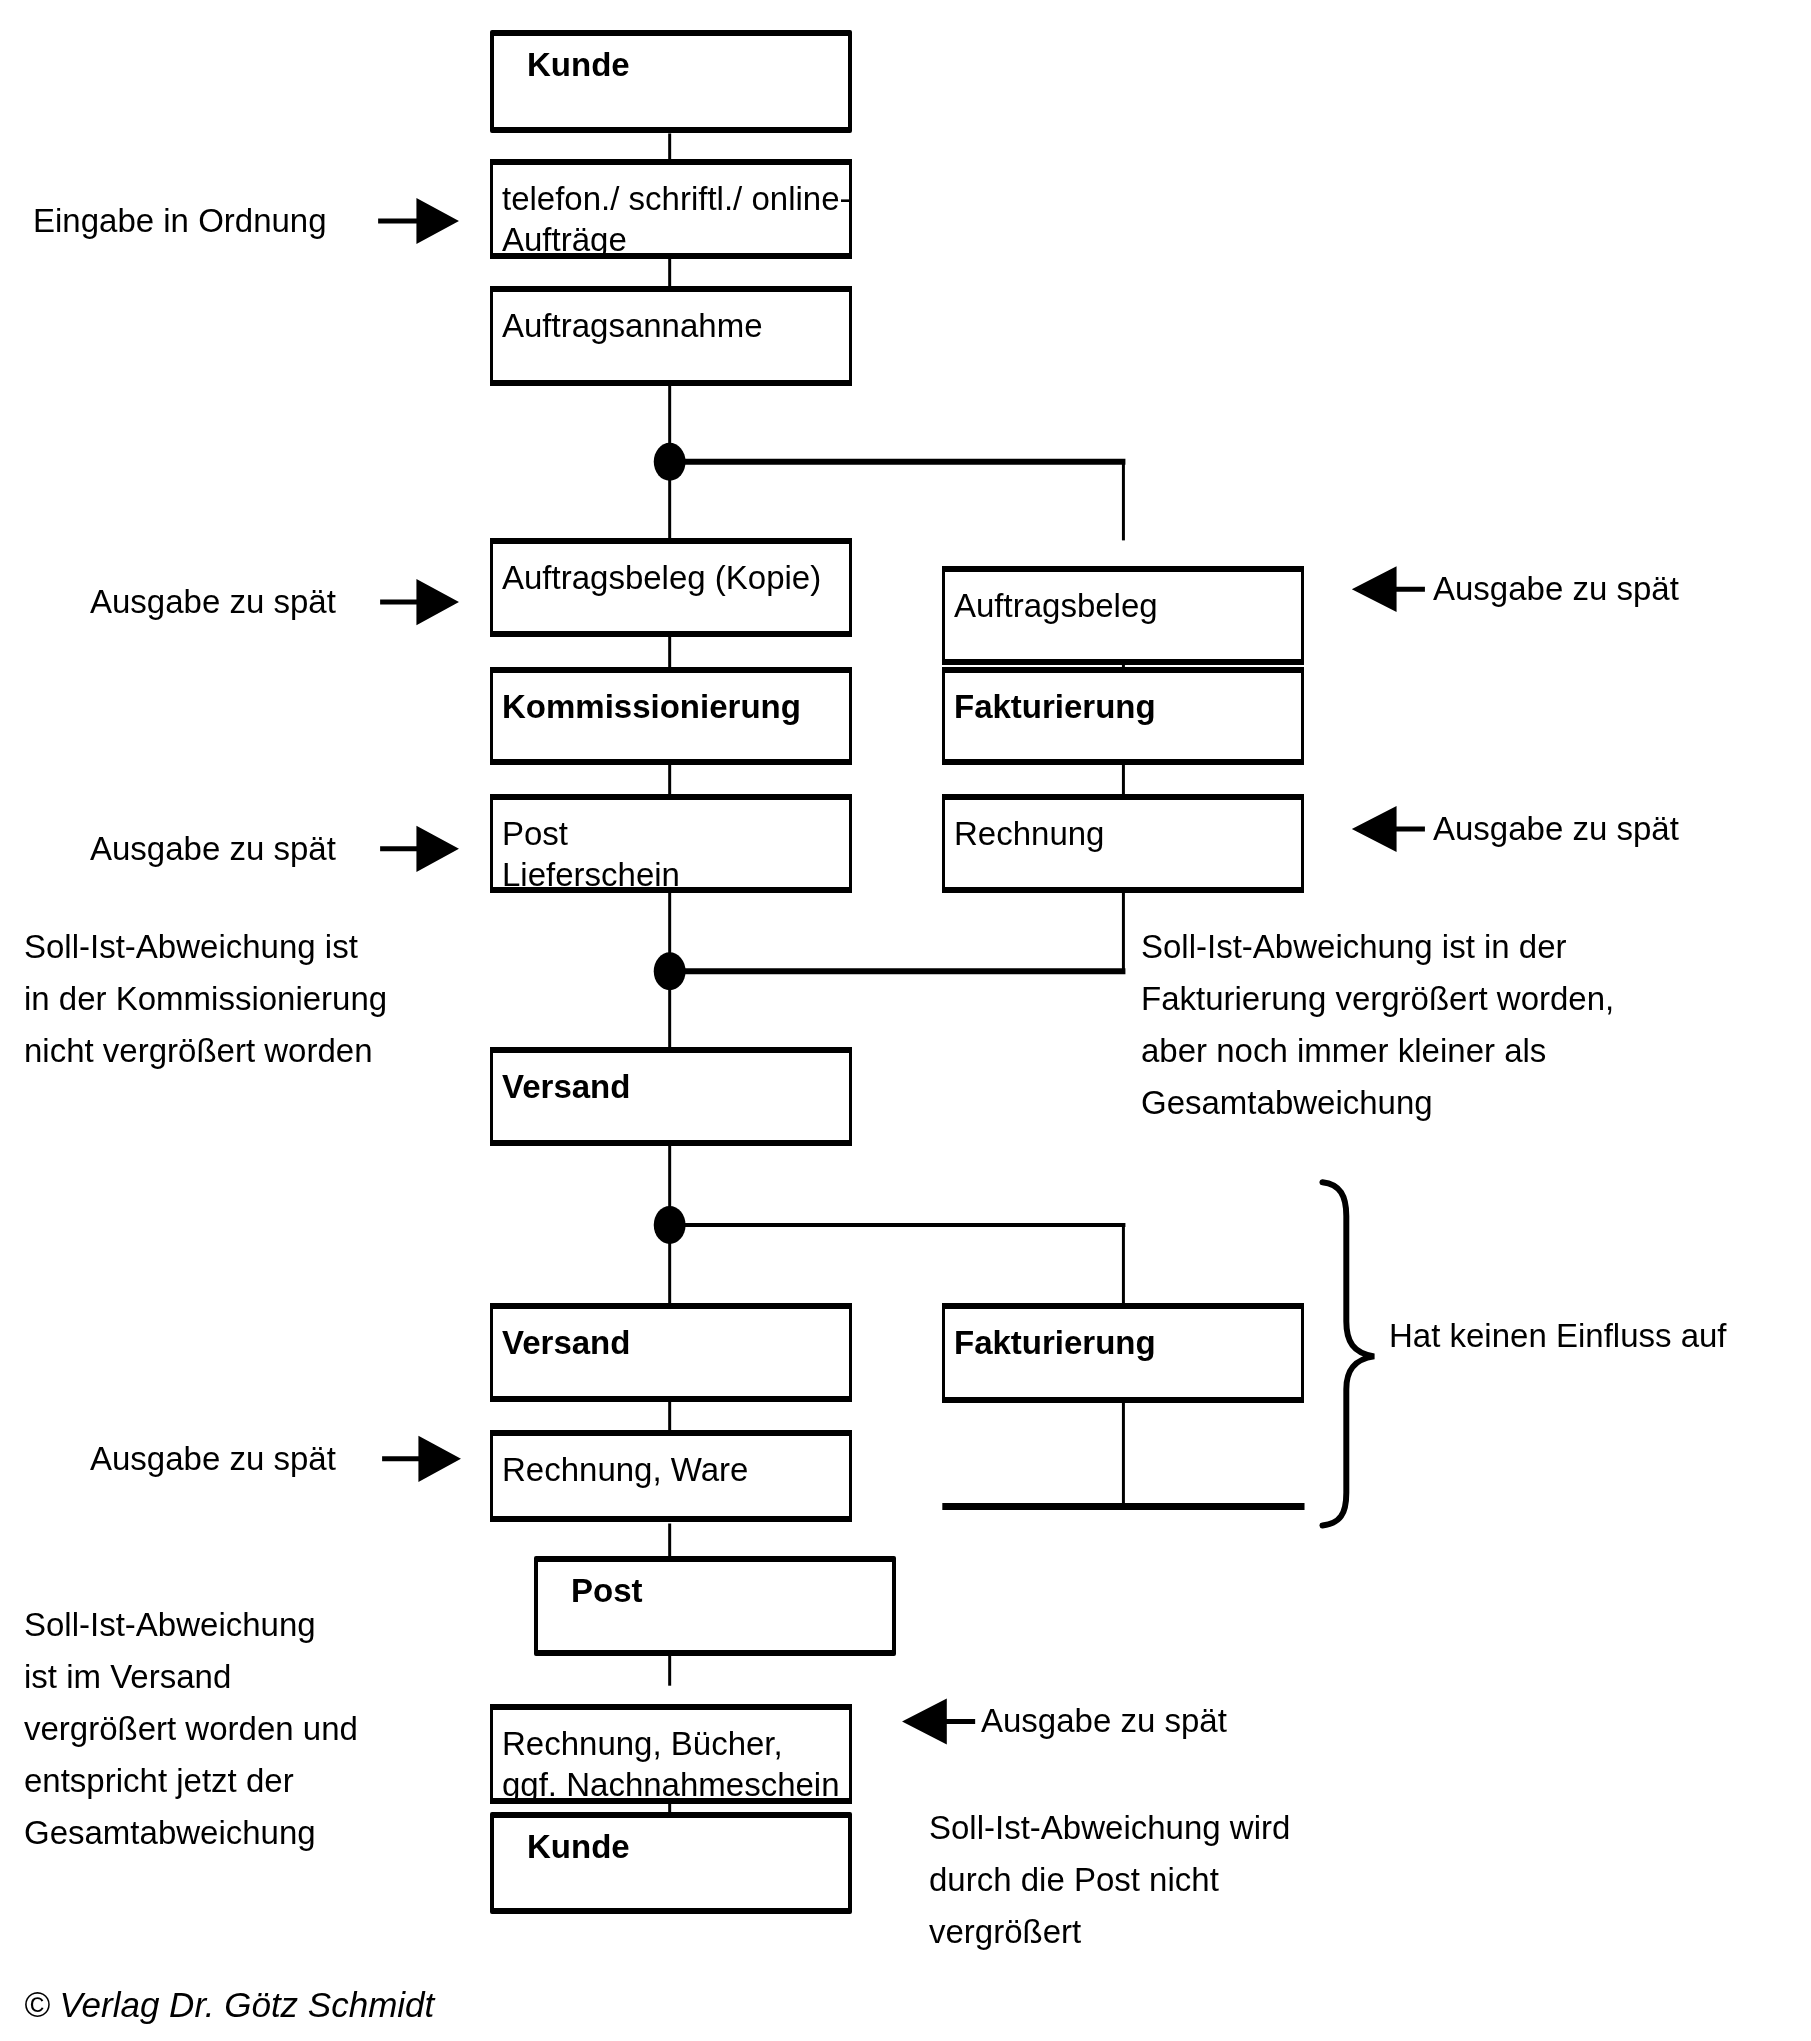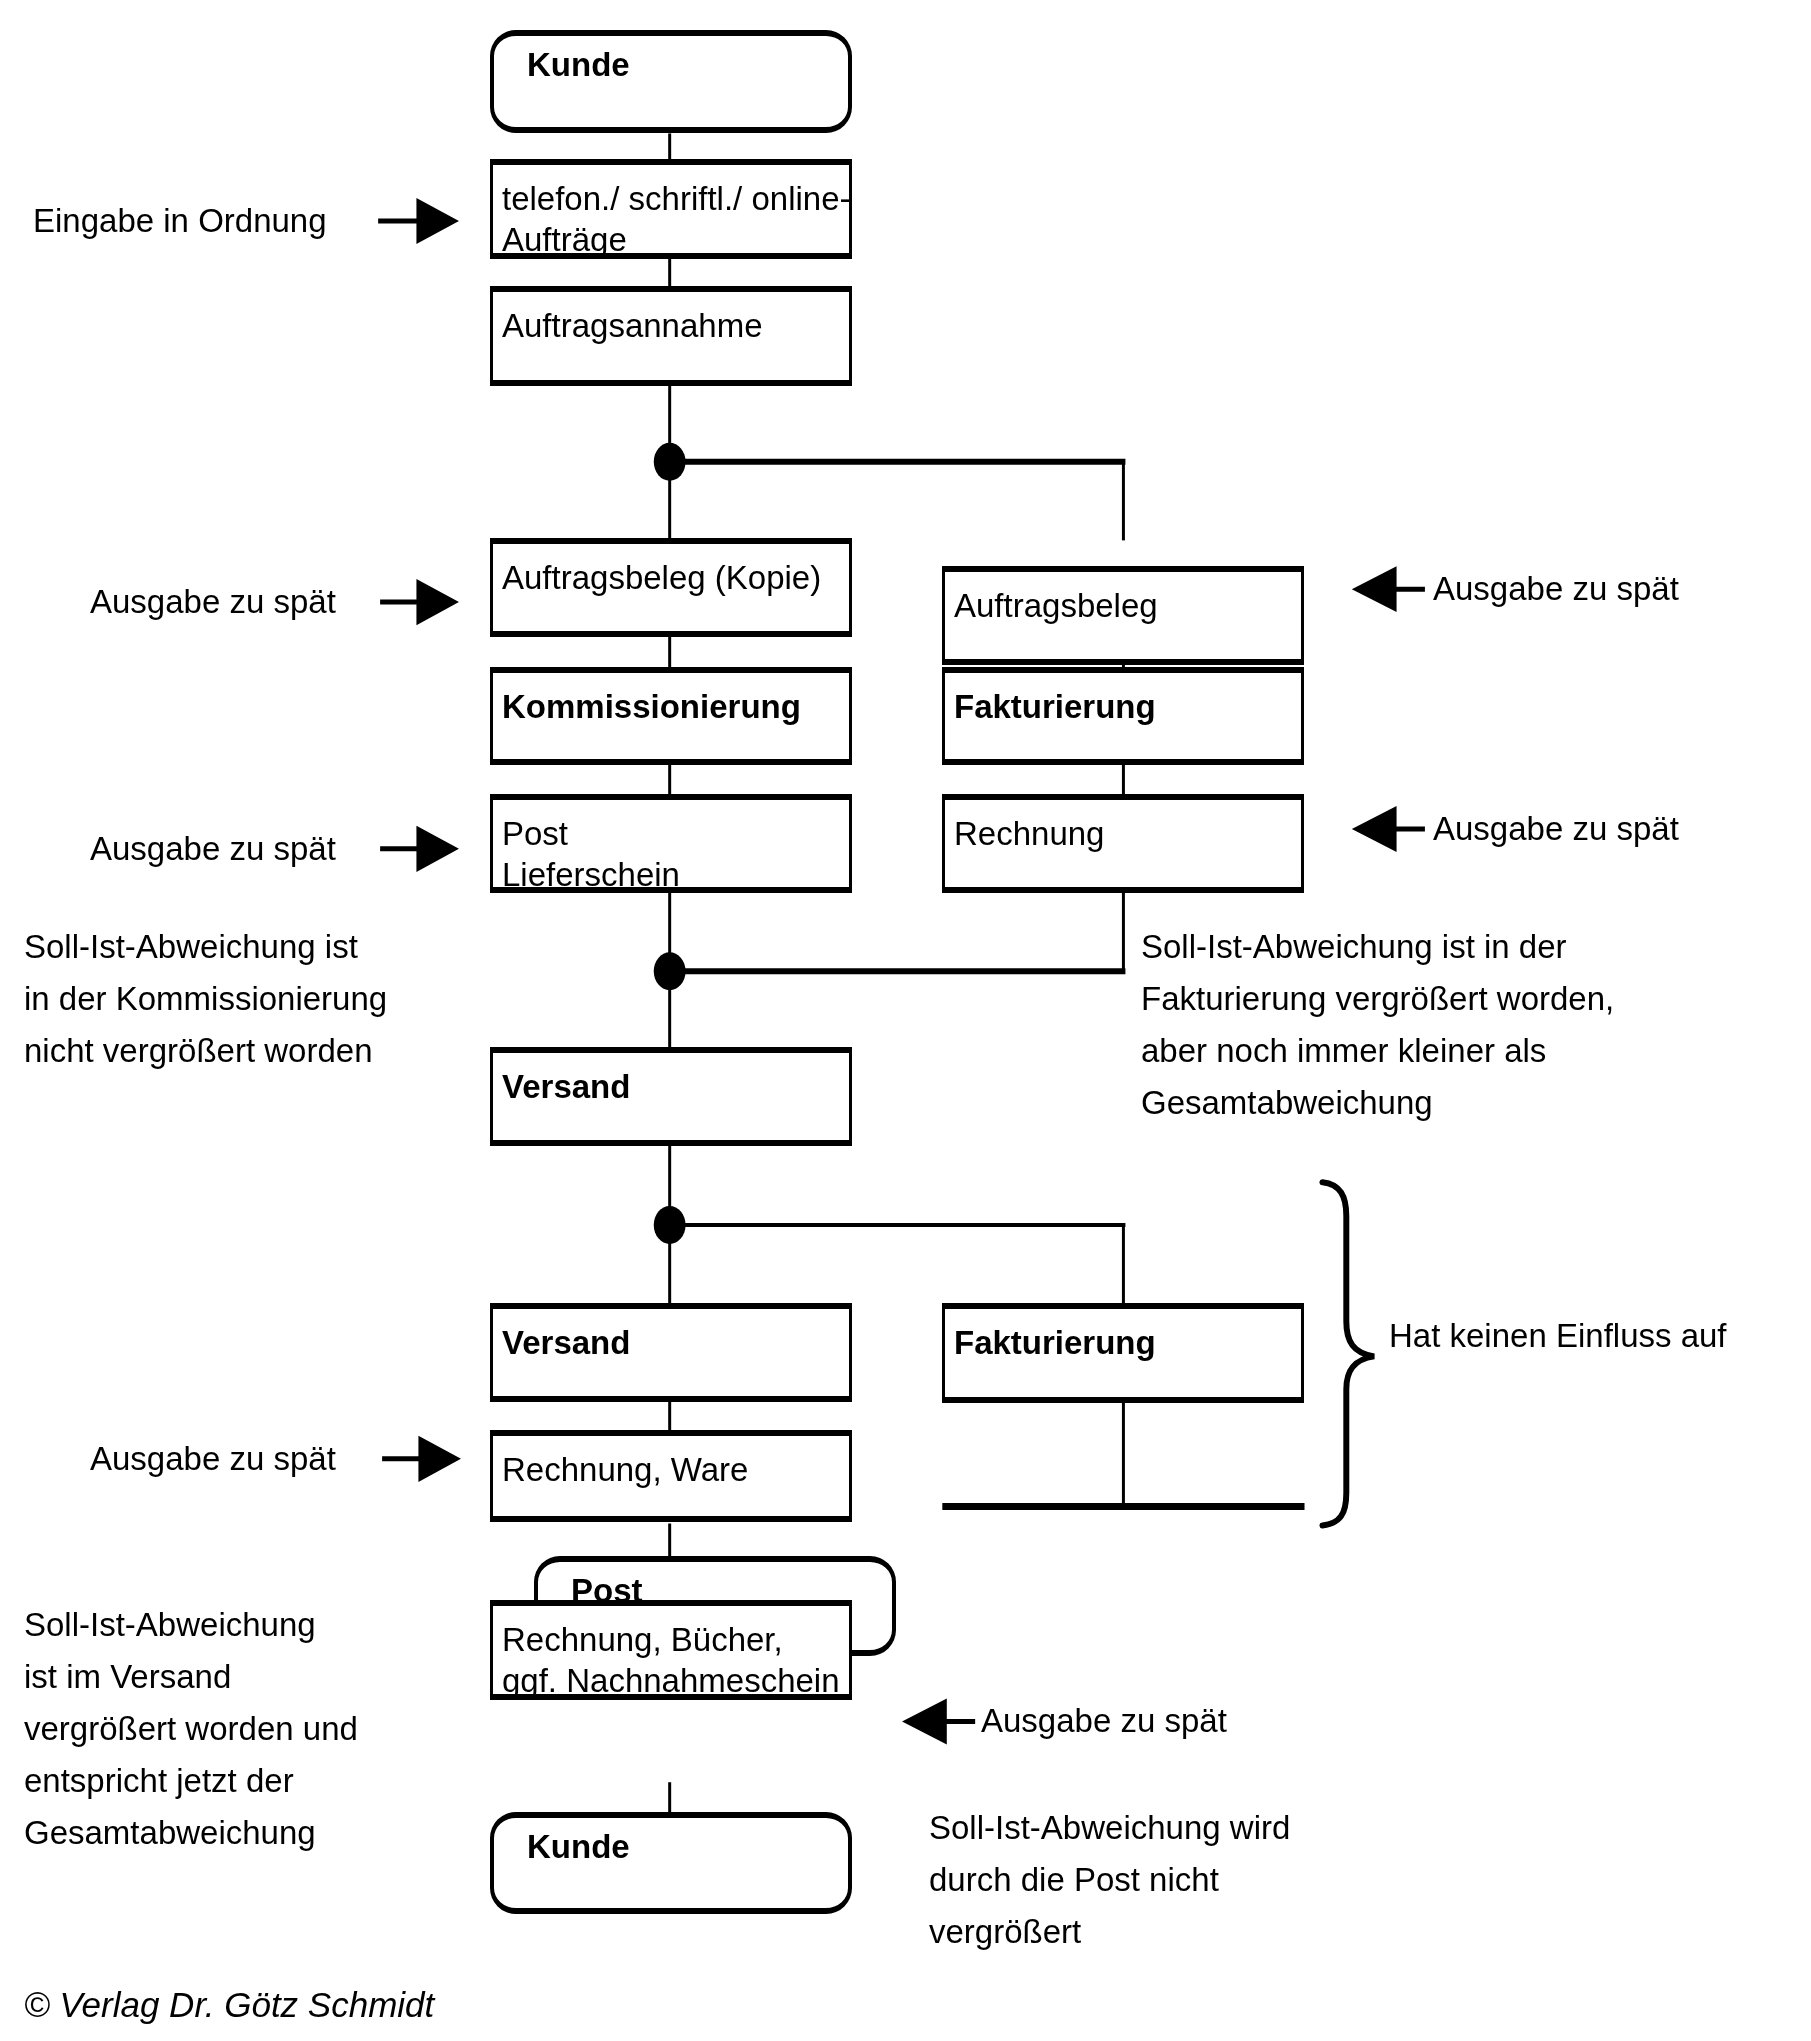--- a/index.html
+++ b/index.html
@@ -19,21 +19,21 @@
     background:#fff;
     border:3px solid #000;
     border-top-width:6px;
     border-bottom-width:6px;
     font-size:33px;
     line-height:41px;
     padding:13px 6px 0 9px;
     white-space:nowrap;
   }
   .box--rounded{
-    border-radius:26px;
+    border-radius:2px;
     border-left-width:4px;
     border-right-width:4px;
     padding-top:8px;
     padding-left:33px;
     font-weight:bold;
   }
   .box--bold{font-weight:bold;}
   .note{
     position:absolute;
     font-size:33px;
@@ -140,21 +140,21 @@
   </div>
 
   <div class="box box--bold" style="left:490px;top:1047px;height:99px;"><span>Versand</span></div>
 
   <div class="box box--bold" style="left:490px;top:1303px;height:99px;"><span>Versand</span></div>
 
   <div class="box" style="left:490px;top:1430px;height:92px;"><span>Rechnung, Ware</span></div>
 
   <div class="box box--rounded" style="left:490px;top:1556px;height:100px;margin-left:44px;"><span>Post</span></div>
 
-  <div class="box" style="left:490px;top:1600px;height:100px;">
+  <div class="box" style="left:490px;top:1704px;height:100px;">
     <div>Rechnung, Bücher,</div>
     <div>ggf. Nachnahmeschein</div>
   </div>
 
   <div class="box box--rounded" style="left:490px;top:1812px;height:102px;"><span>Kunde</span></div>
 
   <div class="box" style="left:942px;top:566px;height:99px;"><span>Auftragsbeleg</span></div>
 
   <div class="box box--bold" style="left:942px;top:667px;height:98px;"><span>Fakturierung</span></div>
 

